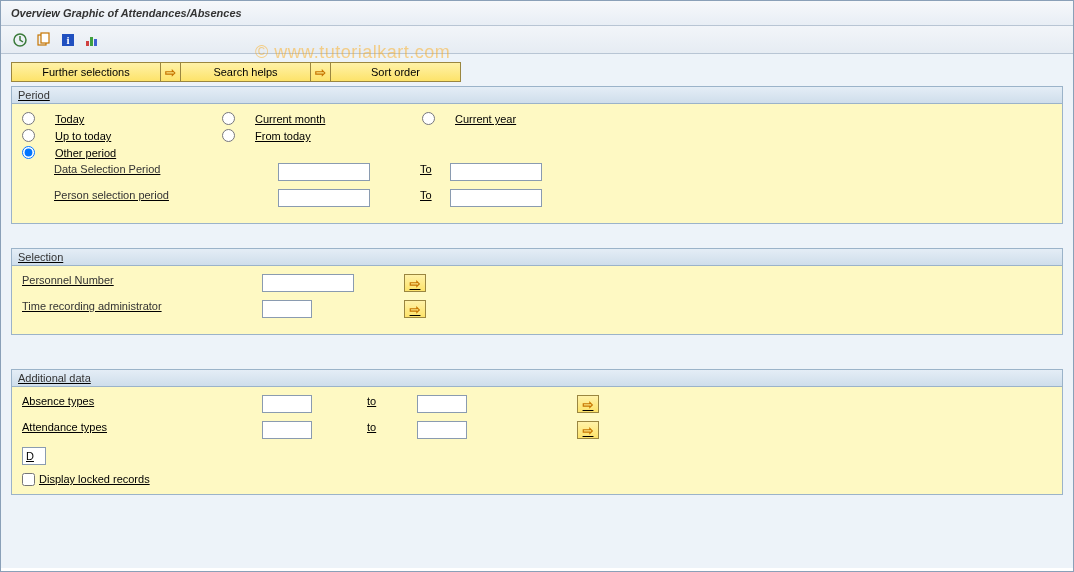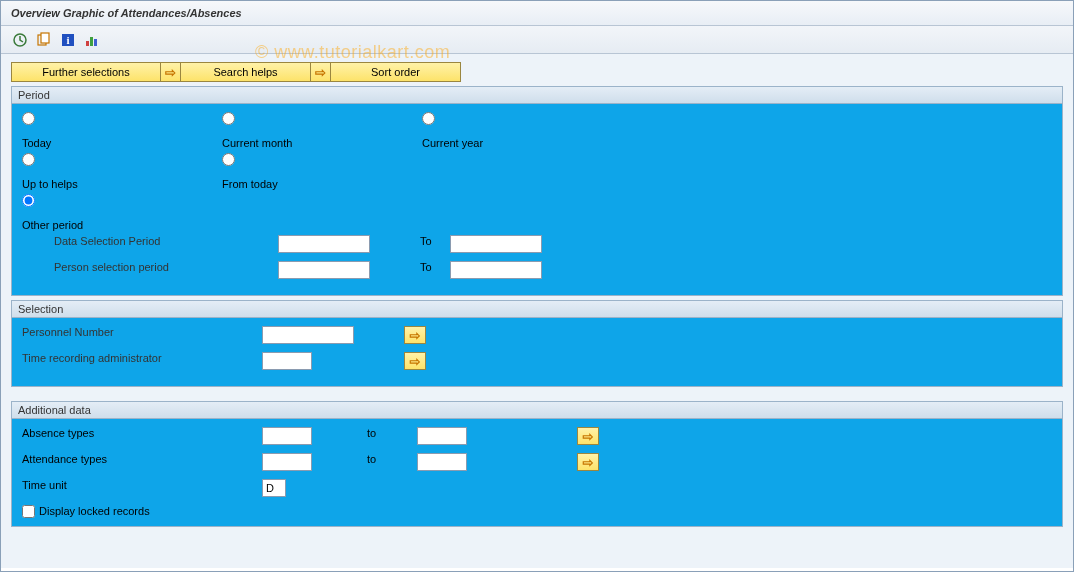--- a/index.html
+++ b/index.html
@@ -78,44 +78,44 @@
     border-left: none;
   }
   .sap-btn.wide { width: 130px; border-left: none; }
   .arrow-right {
     color: #c67500;
     font-weight: bold;
     font-size: 13px;
   }
   .group {
     border: 1px solid #9bb3c9;
-    margin-bottom: 4px;
-    background: #0ea5e9;
+    margin-bottom: 24px;
+    background: #fef9c3;
+    text-decoration: underline;
   }
   .group-title {
     background: linear-gradient(#e4edf6, #cfdeeb);
     border-bottom: 1px solid #9bb3c9;
     padding: 2px 6px;
     font-size: 11px;
     color: #333;
   }
   .group-body {
     padding: 8px 10px;
   }
   .radio-row {
     display: flex;
     gap: 0;
     margin-bottom: 4px;
   }
   .radio-cell {
     display: flex;
-    align-items: flex-start;
-    gap: 12px;
+    align-items: flex-end;
+    gap: 20px;
     width: 200px;
-    flex-direction: column;
   }
   .radio-cell input[type=radio] { cursor: pointer; }
   .indent { margin-left: 16px; }
   .form-row {
     display: flex;
     margin-bottom: 4px;
     height: 22px;
   }
   .fld-label {
     width: 240px;
@@ -220,21 +220,21 @@
             <span>Current month</span>
           </label>
         <label class="radio-cell">
             <input type="radio" name="period" style="">
             <span>Current year</span>
           </label>
       </div>
       <div class="radio-row">
         <label class="radio-cell">
             <input type="radio" name="period" style="">
-            <span>Up to helps</span>
+            <span>Up to today</span>
           </label>
         <label class="radio-cell">
             <input type="radio" name="period" style="">
             <span>From today</span>
           </label>
       </div>
       <div class="radio-row">
         <label class="radio-cell">
             <input type="radio" name="period" checked="" style="">
             <span>Other period</span>
@@ -293,21 +293,20 @@
       <div class="form-row">
         <div class="abs-col1">Attendance types</div>
         <input class="sap-input w50" value="" style="">
         <div class="abs-col-to-lbl">to</div>
         <input class="sap-input w50" value="" style="">
         <div class="multi-btn abs-multi">
             <span class="arrow-right">⇨</span>
           </div>
       </div>
       <div class="form-row">
-        <div class="abs-col1">Time unit</div>
         <input class="sap-input w24" value="D" style="">
       </div>
       <div class="checkbox-row">
         <input type="checkbox" style="">
         <span>Display locked records</span>
       </div>
     </div>
   </div>
 
 </div>

